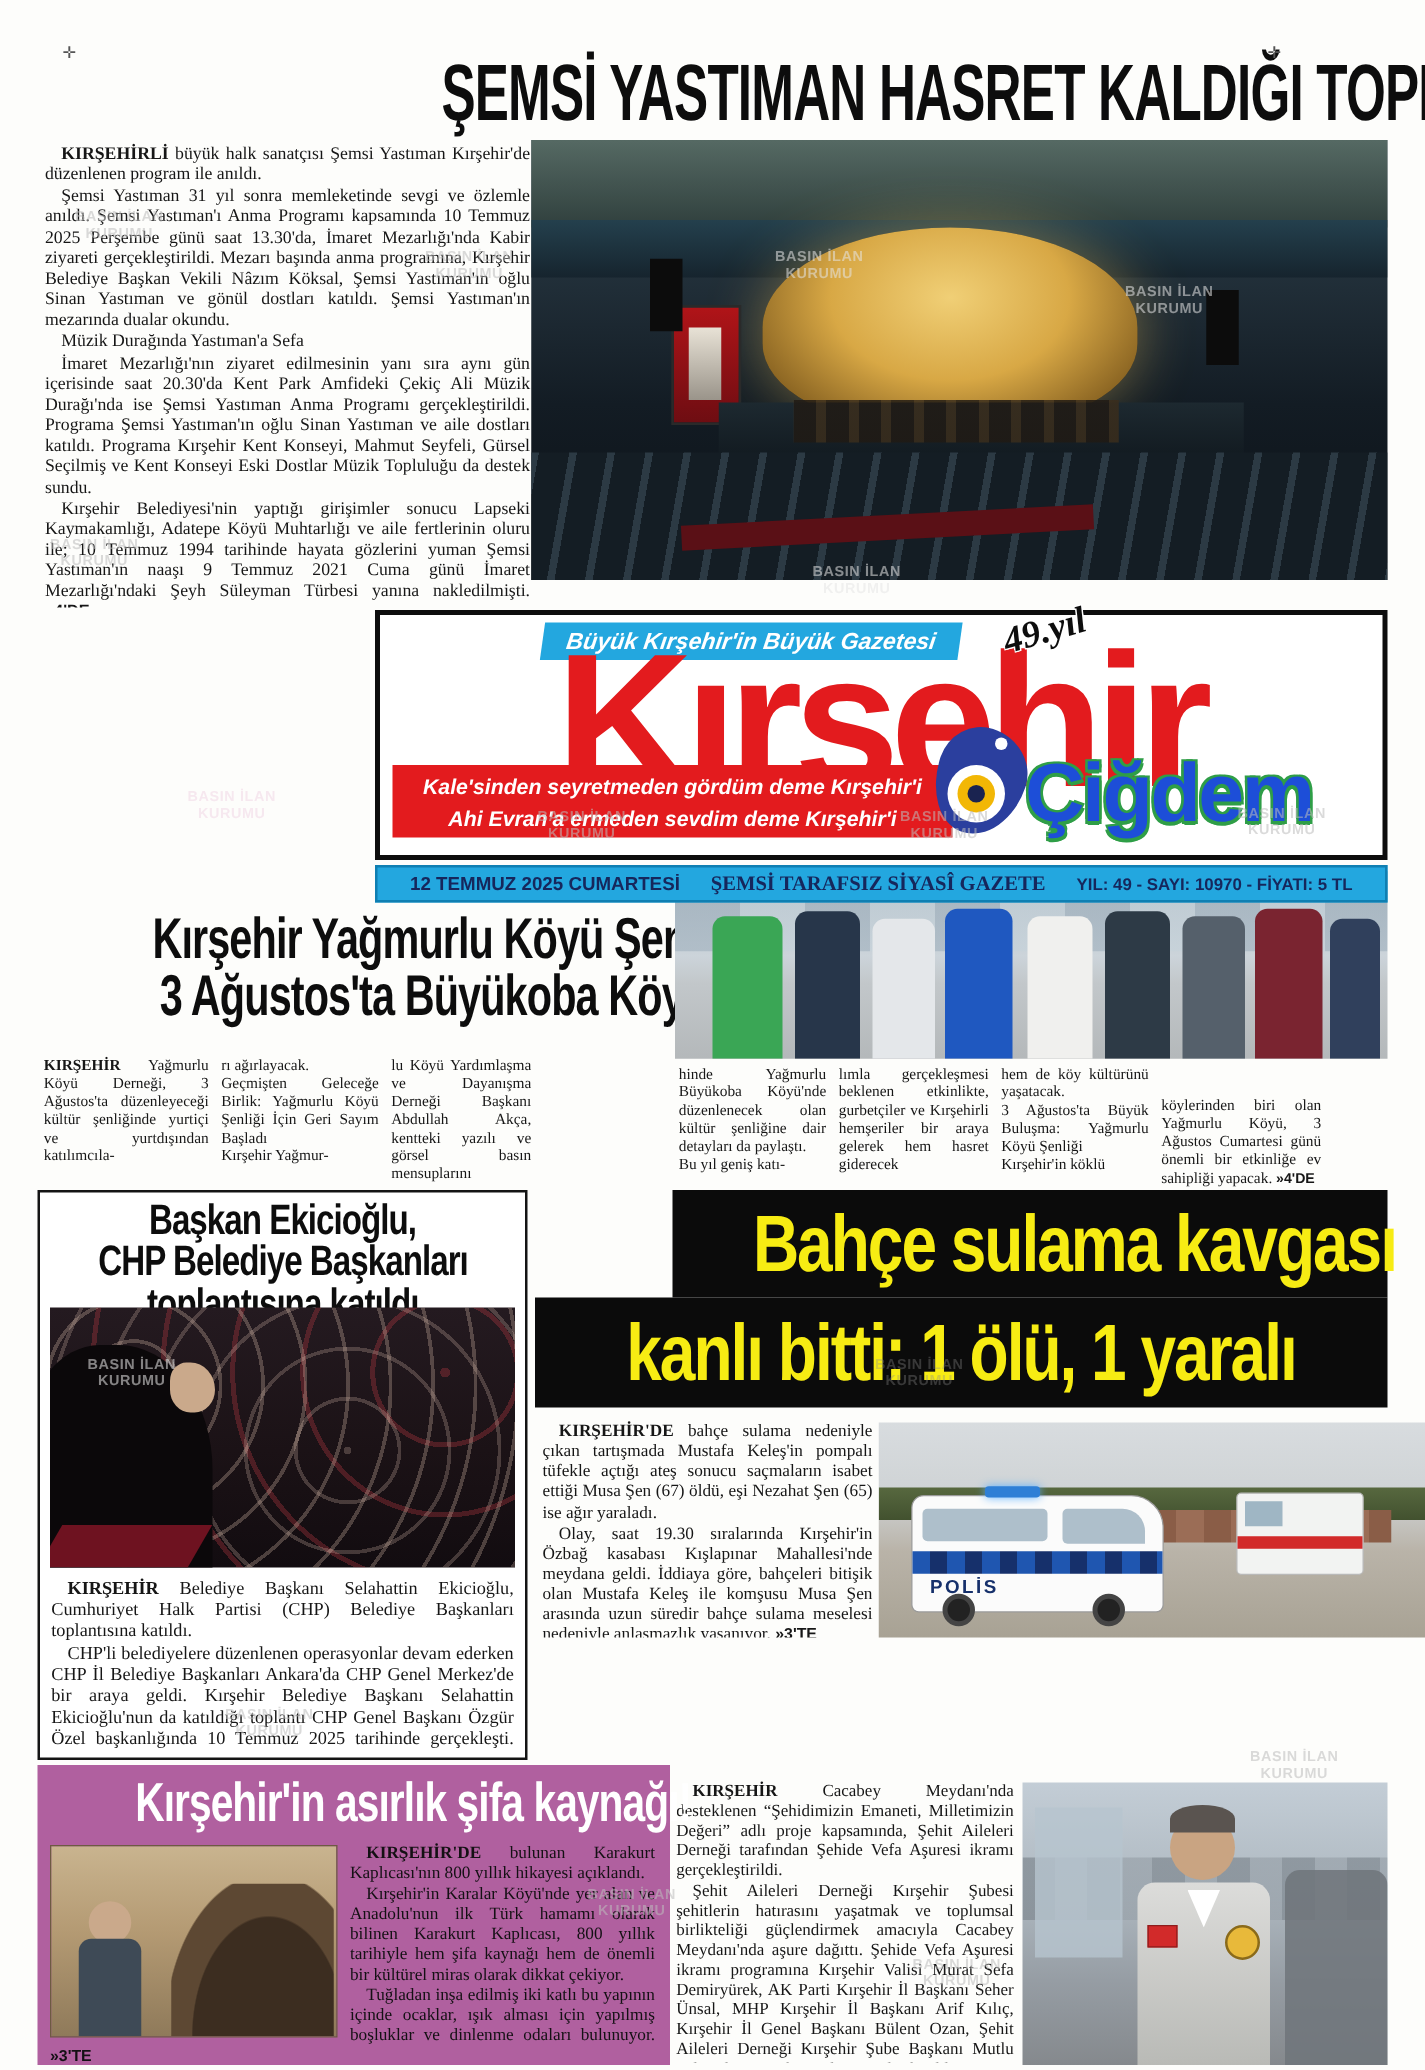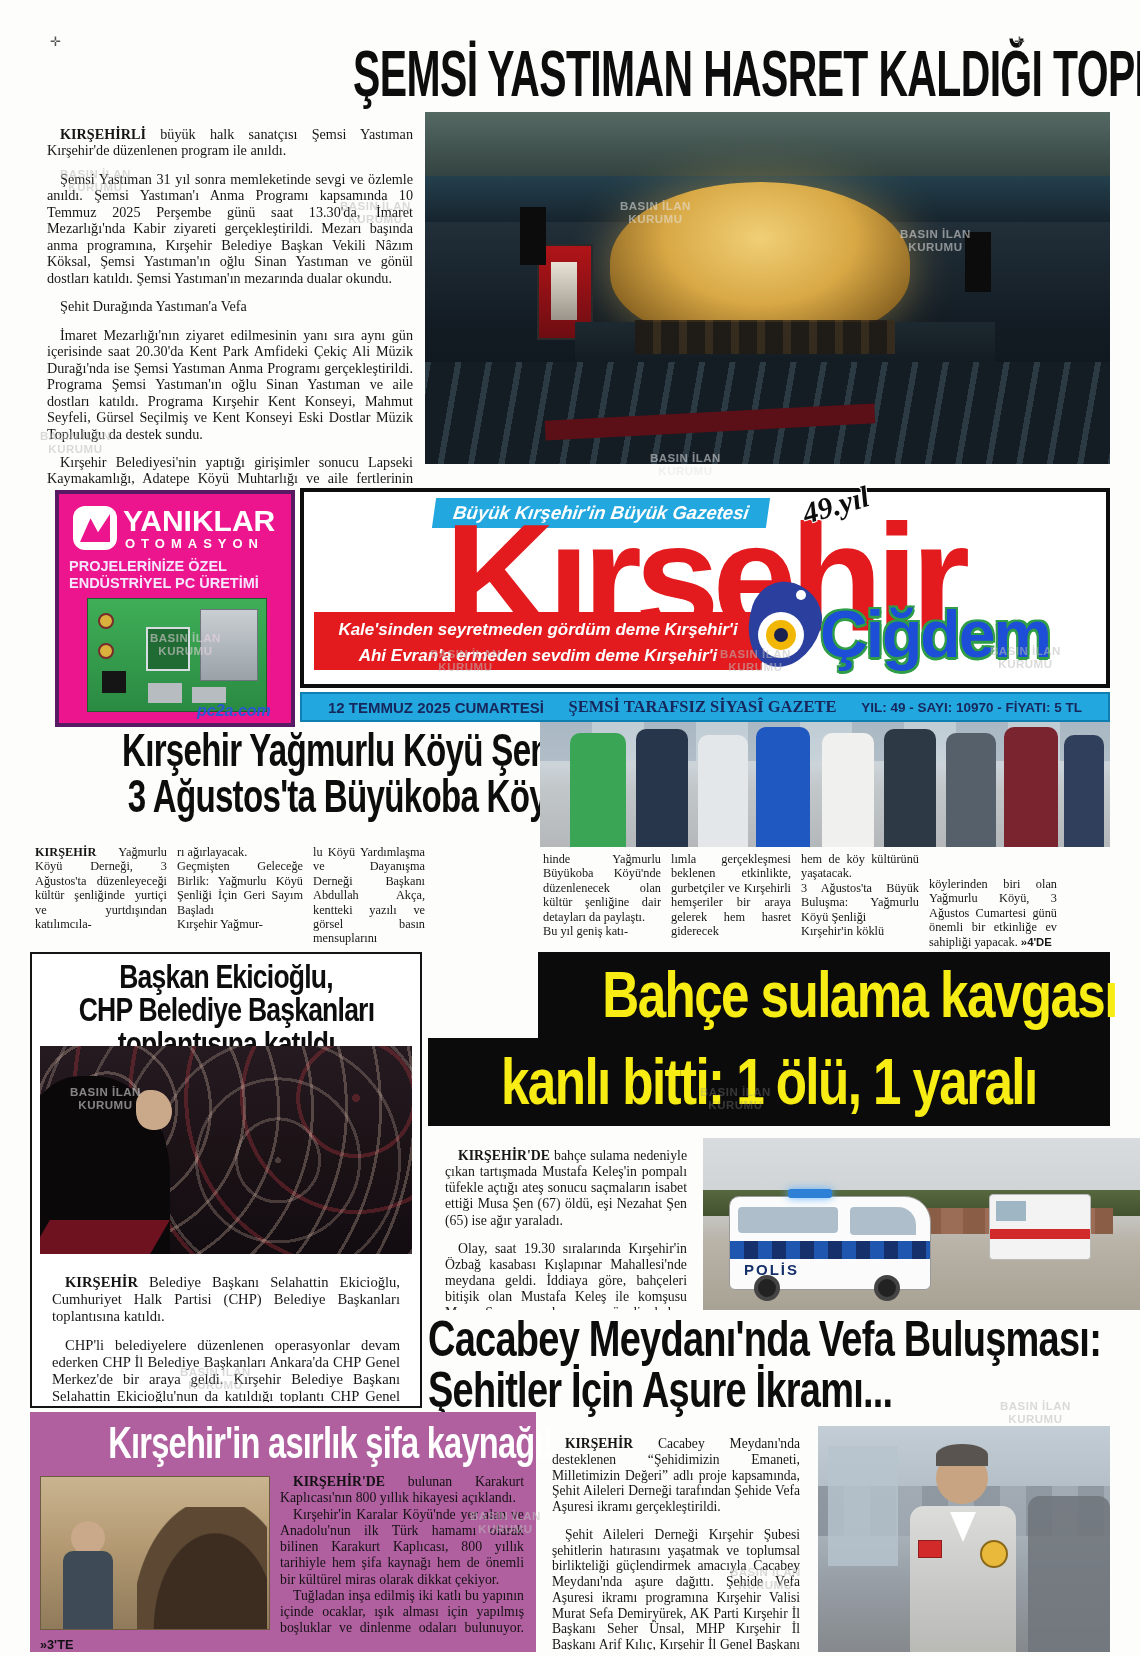--- a/index.html
+++ b/index.html
@@ -2,21 +2,21 @@
 <html><head>
 <meta charset="utf-8">
 <style>
   html,body{margin:0;padding:0;background:#e8e8e8;}
   #page{position:relative;width:1140px;height:1656px;background:#fdfdfb;overflow:hidden;
         font-family:"Liberation Serif",serif;color:#161616;margin:0 auto;}
   .abs{position:absolute;}
   .cond{display:inline-block;font-family:"Liberation Sans",sans-serif;font-weight:700;
         white-space:nowrap;letter-spacing:-1px;}
   .center{text-align:center;}
-  .bodytxt p{margin:12px;text-indent:13px;text-align:justify;}
+  .bodytxt p{margin:1px;text-indent:13px;text-align:justify;}
   .lead{font-weight:700;}
   .more{font-family:"Liberation Sans",sans-serif;font-weight:700;font-size:.92em;white-space:nowrap;}
   .colcell{position:absolute;font-size:12.3px;line-height:1.17;text-align:justify;
            overflow:hidden;white-space:pre-line;}
   .ph{position:absolute;overflow:hidden;}
   .wm{position:absolute;color:#bdbdbd;opacity:.55;font-family:"Liberation Sans",sans-serif;
       font-weight:700;font-size:11.5px;line-height:1.15;text-align:center;white-space:pre-line;
       letter-spacing:.5px;z-index:40;pointer-events:none;}
   .cropmark{position:absolute;color:#555;font-size:13px;z-index:41;}
 </style>
@@ -28,58 +28,39 @@
   <div class="cropmark" style="left:50px;top:34px;">✛</div>
   <div class="cropmark" style="left:1014px;top:34px;">✛</div>
 
   <div class="abs center" style="left:30px;top:42px;width:1080px;">
     <span class="cond" style="font-size:64px;transform:scaleX(.64);transform-origin:center;line-height:1;color:#0d0d0d;">ŞEMSİ YASTIMAN HASRET KALDIĞI TOPRAKLARDA ANILDI</span>
   </div>
 
   <div class="abs bodytxt" style="left:35px;top:114px;width:390px;height:372px;font-size:14.2px;line-height:1.16;overflow:hidden;">
     <p><span class="lead">KIRŞEHİRLİ</span> <span>büyük halk sanatçısı Şemsi Yastıman Kırşehir'de düzenlenen program ile anıldı.</span></p>
     <p>Şemsi Yastıman 31 yıl sonra memleketinde sevgi ve özlemle anıldı. Şemsi Yastıman'ı Anma Programı kapsamında 10 Temmuz 2025 Perşembe günü saat 13.30'da, İmaret Mezarlığı'nda Kabir ziyareti gerçekleştirildi. Mezarı başında anma programına, Kırşehir Belediye Başkan Vekili Nâzım Köksal, Şemsi Yastıman'ın oğlu Sinan Yastıman ve gönül dostları katıldı. Şemsi Yastıman'ın mezarında dualar okundu.</p>
-    <p>Şehit Durağında Yastıman'a Vefa</p>
+    <p>Müzik Durağında Yastıman'a Sefa</p>
     <p>İmaret Mezarlığı'nın ziyaret edilmesinin yanı sıra aynı gün içerisinde saat 20.30'da Kent Park Amfideki Çekiç Ali Müzik Durağı'nda ise Şemsi Yastıman Anma Programı gerçekleştirildi. Programa Şemsi Yastıman'ın oğlu Sinan Yastıman ve aile dostları katıldı. Programa Kırşehir Kent Konseyi, Mahmut Seyfeli, Gürsel Seçilmiş ve Kent Konseyi Eski Dostlar Müzik Topluluğu da destek sundu.</p>
     <p><span>Kırşehir Belediyesi'nin yaptığı girişimler sonucu Lapseki Kaymakamlığı, Adatepe Köyü Muhtarlığı ve aile fertlerinin oluru ile; 10 Temmuz 1994 tarihinde hayata gözlerini yuman Şemsi Yastıman'ın naaşı 9 Temmuz 2021 Cuma günü İmaret Mezarlığı'ndaki Şeyh Süleyman Türbesi yanına nakledilmişti.</span> <span class="more">»4'DE</span></p>
   </div>
 
   <div class="ph" style="left:425px;top:112px;width:685px;height:352px;background:linear-gradient(#3a4a50 0%,#22303a 30%,#131c24 60%,#0b1015 100%);">
     <div class="abs" style="left:0;top:0;width:100%;height:70px;background:linear-gradient(#5c7168,#31413c);opacity:.8;"></div>
     <div class="abs" style="left:0;top:64px;width:100%;height:46px;background:linear-gradient(#24404d,#16242e);"></div>
     <div class="abs" style="left:185px;top:70px;width:300px;height:160px;border-radius:50% 50% 42% 42%;background:radial-gradient(ellipse at 50% 35%,#f0cf76 0%,#d8a845 45%,#8a6422 80%,#57431b 100%);box-shadow:0 0 45px rgba(230,190,90,.45);"></div>
     <div class="abs" style="left:112px;top:132px;width:52px;height:92px;background:linear-gradient(#b01418,#6e0d12);border:2px solid #2a2a2a;"></div>
     <div class="abs" style="left:126px;top:150px;width:26px;height:58px;background:linear-gradient(#e8e2d6,#9a948a);"></div>
     <div class="abs" style="left:95px;top:95px;width:26px;height:58px;background:#0c0c0c;"></div>
     <div class="abs" style="left:540px;top:120px;width:26px;height:60px;background:#0c0c0c;"></div>
     <div class="abs" style="left:150px;top:210px;width:420px;height:60px;background:linear-gradient(#1d2930,#0e151b);"></div>
     <div class="abs" style="left:210px;top:208px;width:260px;height:34px;background:repeating-linear-gradient(90deg,#201a14 0 18px,#3a2d1c 18px 26px);opacity:.85;"></div>
     <div class="abs" style="left:0;top:250px;width:100%;height:102px;background:repeating-linear-gradient(100deg,#2c3a44 0 6px,#141d24 6px 30px);"></div>
     <div class="abs" style="left:120px;top:300px;width:330px;height:20px;background:#5a1016;transform:rotate(-3deg);"></div>
   </div>
 
-  <div class="abs" style="left:55px;top:490px;width:240px;height:237px;background:#ec158e;border:4px solid #571a63;box-sizing:border-box;">
-    <div class="abs" style="left:14px;top:12px;width:44px;height:44px;background:#ffffff;border-radius:12px;">
-      <div class="abs" style="left:7px;top:8px;width:30px;height:28px;background:#ec158e;clip-path:polygon(0 100%,35% 15%,60% 65%,100% 0,100% 100%);"></div>
-    </div>
-    <div class="abs" style="left:64px;top:10px;font-family:'Liberation Sans',sans-serif;font-weight:700;font-size:30px;color:#fff;letter-spacing:0;">YANIKLAR</div>
-    <div class="abs" style="left:66px;top:42px;font-family:'Liberation Sans',sans-serif;font-weight:700;font-size:13px;color:#fff;letter-spacing:6px;">OTOMASYON</div>
-    <div class="abs" style="left:10px;top:64px;font-family:'Liberation Sans',sans-serif;font-weight:700;font-size:14.5px;color:#f5e6ff;">PROJELERİNİZE ÖZEL</div>
-    <div class="abs" style="left:10px;top:81px;font-family:'Liberation Sans',sans-serif;font-weight:700;font-size:14.5px;color:#f5e6ff;">ENDÜSTRİYEL PC ÜRETİMİ</div>
-    <div class="abs" style="left:28px;top:104px;width:178px;height:112px;background:linear-gradient(#3fae57,#2a8a42);border:1px solid #1c5f2d;">
-      <div class="abs" style="left:58px;top:28px;width:40px;height:40px;background:#1f6b33;border:2px solid #d7dde0;"></div>
-      <div class="abs" style="left:112px;top:10px;width:56px;height:70px;background:linear-gradient(#c9ced2,#9aa2a8);border:1px solid #6c757c;"></div>
-      <div class="abs" style="left:10px;top:14px;width:12px;height:12px;border-radius:50%;background:#d9b13c;border:2px solid #7a2b2b;"></div>
-      <div class="abs" style="left:10px;top:44px;width:12px;height:12px;border-radius:50%;background:#d9b13c;border:2px solid #7a2b2b;"></div>
-      <div class="abs" style="left:14px;top:72px;width:24px;height:22px;background:#151515;"></div>
-      <div class="abs" style="left:60px;top:84px;width:34px;height:20px;background:#b7bcc0;"></div>
-      <div class="abs" style="left:104px;top:88px;width:34px;height:16px;background:#b7bcc0;"></div>
-    </div>
-    <div class="abs" style="left:138px;top:208px;font-family:'Liberation Sans',sans-serif;font-style:italic;font-weight:700;font-size:16px;color:#2b57d4;">pc2a.com</div>
-  </div>
 
   <div class="abs" style="left:300px;top:488px;width:810px;height:200px;background:#ffffff;border:4px solid #0d0d0d;box-sizing:border-box;">
     <div class="abs center" style="left:130px;top:6px;width:334px;height:30px;background:#23a7df;transform:skewX(-8deg);">
       <span style="font-family:'Liberation Sans',sans-serif;font-weight:700;font-style:italic;font-size:18.5px;color:#fff;line-height:30px;">Büyük Kırşehir'in Büyük Gazetesi</span>
     </div>
     <div class="abs" style="left:498px;top:-4px;transform:rotate(-16deg);font-family:'Liberation Serif',serif;font-weight:700;font-style:italic;font-size:30px;color:#0d0d0d;text-shadow:-1px -1px 0 #fff,1px -1px 0 #fff,-1px 1px 0 #fff,1px 1px 0 #fff;z-index:3;">49.yıl</div>
     <div class="abs center" style="left:0;top:8px;width:800px;z-index:1;">
       <span style="font-family:'Liberation Sans',sans-serif;font-weight:700;font-size:152px;line-height:1.02;letter-spacing:-7px;color:#e31b1e;">Kırşehir</span>
     </div>
     <div class="abs center" style="left:10px;top:120px;width:448px;height:58px;background:#e31b1e;z-index:2;">
@@ -179,24 +160,20 @@
       <div class="abs" style="left:58px;top:-8px;width:44px;height:9px;background:#2e7fd6;border-radius:3px;box-shadow:0 0 8px #5db1ff;"></div>
       <div class="abs" style="left:120px;top:10px;width:66px;height:28px;background:#aebfcb;border-radius:4px 18px 0 4px;"></div>
       <div class="abs" style="left:8px;top:10px;width:100px;height:26px;background:#aebfcb;border-radius:4px;"></div>
       <div class="abs" style="left:0;top:44px;width:100%;height:18px;background:repeating-linear-gradient(90deg,#1f56b0 0 14px,#16306b 14px 28px);"></div>
       <div class="abs" style="left:14px;top:64px;font-family:'Liberation Sans',sans-serif;font-weight:700;font-size:15px;color:#16306b;letter-spacing:2px;">POLİS</div>
       <div class="abs" style="left:24px;bottom:-12px;width:26px;height:26px;border-radius:50%;background:#222;border:4px solid #444;box-sizing:border-box;"></div>
       <div class="abs" style="left:144px;bottom:-12px;width:26px;height:26px;border-radius:50%;background:#222;border:4px solid #444;box-sizing:border-box;"></div>
     </div>
   </div>
 
-  <div class="abs" style="left:428px;top:1314px;width:682px;line-height:1.02;">
-    <span class="cond" style="font-size:50px;transform:scaleX(.76);transform-origin:left center;color:#0d0d0d;">Cacabey Meydanı'nda Vefa Buluşması:</span><br>
-    <span class="cond" style="font-size:50px;transform:scaleX(.76);transform-origin:left center;color:#0d0d0d;">Şehitler İçin Aşure İkramı...</span>
-  </div>
 
   <div class="bodytxt abs" style="left:540px;top:1424px;width:272px;height:226px;font-size:13.6px;line-height:1.16;overflow:hidden;">
     <p><span class="lead">KIRŞEHİR</span> <span>Cacabey Meydanı'nda desteklenen “Şehidimizin Emaneti, Milletimizin Değeri” adlı proje kapsamında, Şehit Aileleri Derneği tarafından Şehide Vefa Aşuresi ikramı gerçekleştirildi.</span></p>
     <p><span>Şehit Aileleri Derneği Kırşehir Şubesi şehitlerin hatırasını yaşatmak ve toplumsal birlikteliği güçlendirmek amacıyla Cacabey Meydanı'nda aşure dağıttı. Şehide Vefa Aşuresi ikramı programına Kırşehir Valisi Murat Sefa Demiryürek, AK Parti Kırşehir İl Başkanı Seher Ünsal, MHP Kırşehir İl Başkanı Arif Kılıç, Kırşehir İl Genel Başkanı Bülent Ozan, Şehit Aileleri Derneği Kırşehir Şube Başkanı Mutlu Kılıçaslan ve çok sayıda vatandaş katıldı.</span> <span class="more">»3'TE</span></p>
   </div>
   <div class="ph" style="left:818px;top:1426px;width:292px;height:226px;background:linear-gradient(#c3cdd6 0%,#aeb8c0 40%,#969da4 70%,#85898d 100%);">
     <div class="abs" style="left:0;top:60px;width:100%;height:50px;background:repeating-linear-gradient(90deg,#7f8890 0 26px,#99a2aa 26px 52px);opacity:.7;"></div>
     <div class="abs" style="left:10px;top:20px;width:70px;height:120px;background:#b7c4ce;opacity:.8;"></div>
     <div class="abs" style="left:118px;top:26px;width:52px;height:52px;border-radius:50%;background:#c9a482;"></div>
     <div class="abs" style="left:118px;top:18px;width:52px;height:22px;border-radius:50% 50% 0 0;background:#5a5450;"></div>

